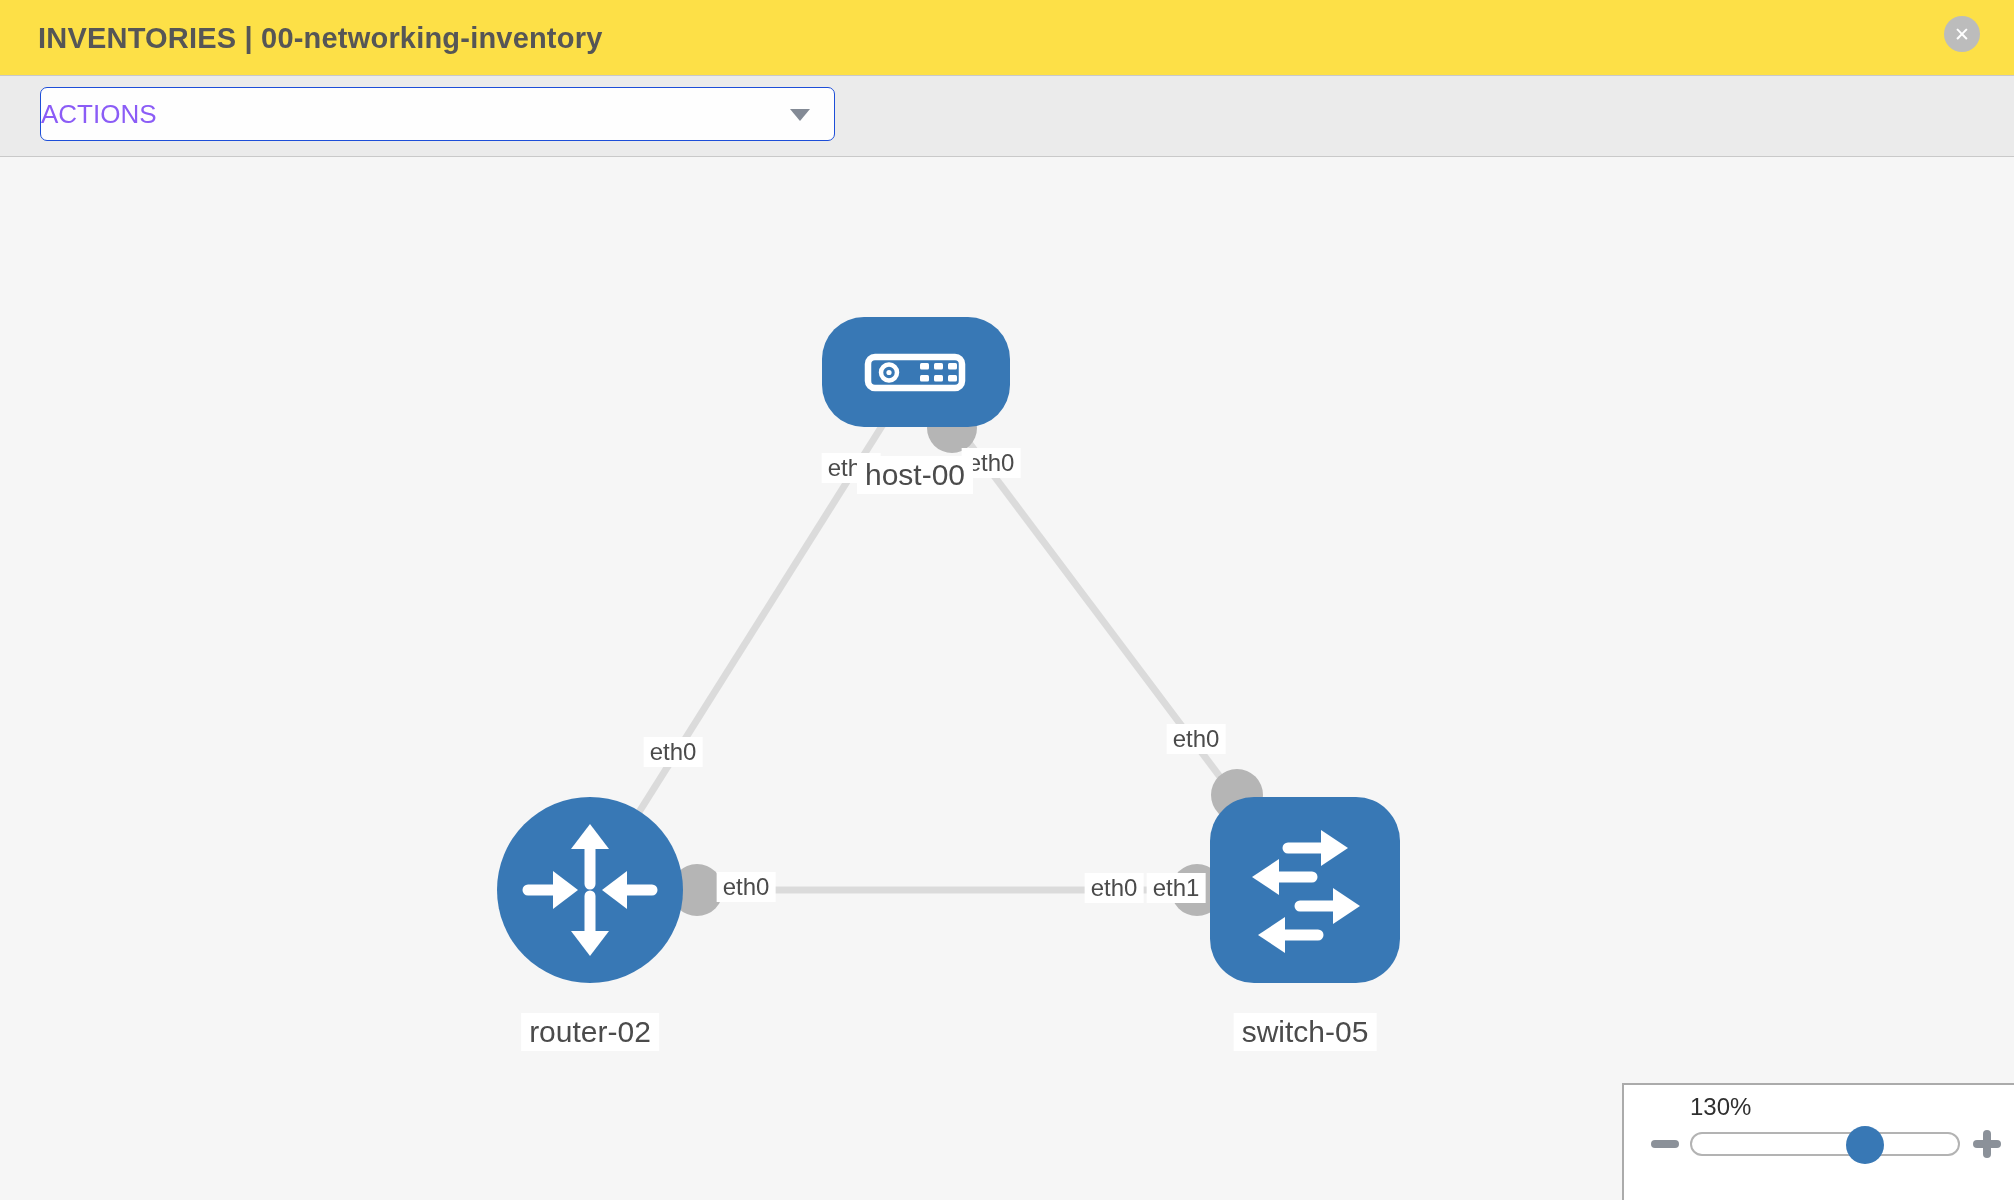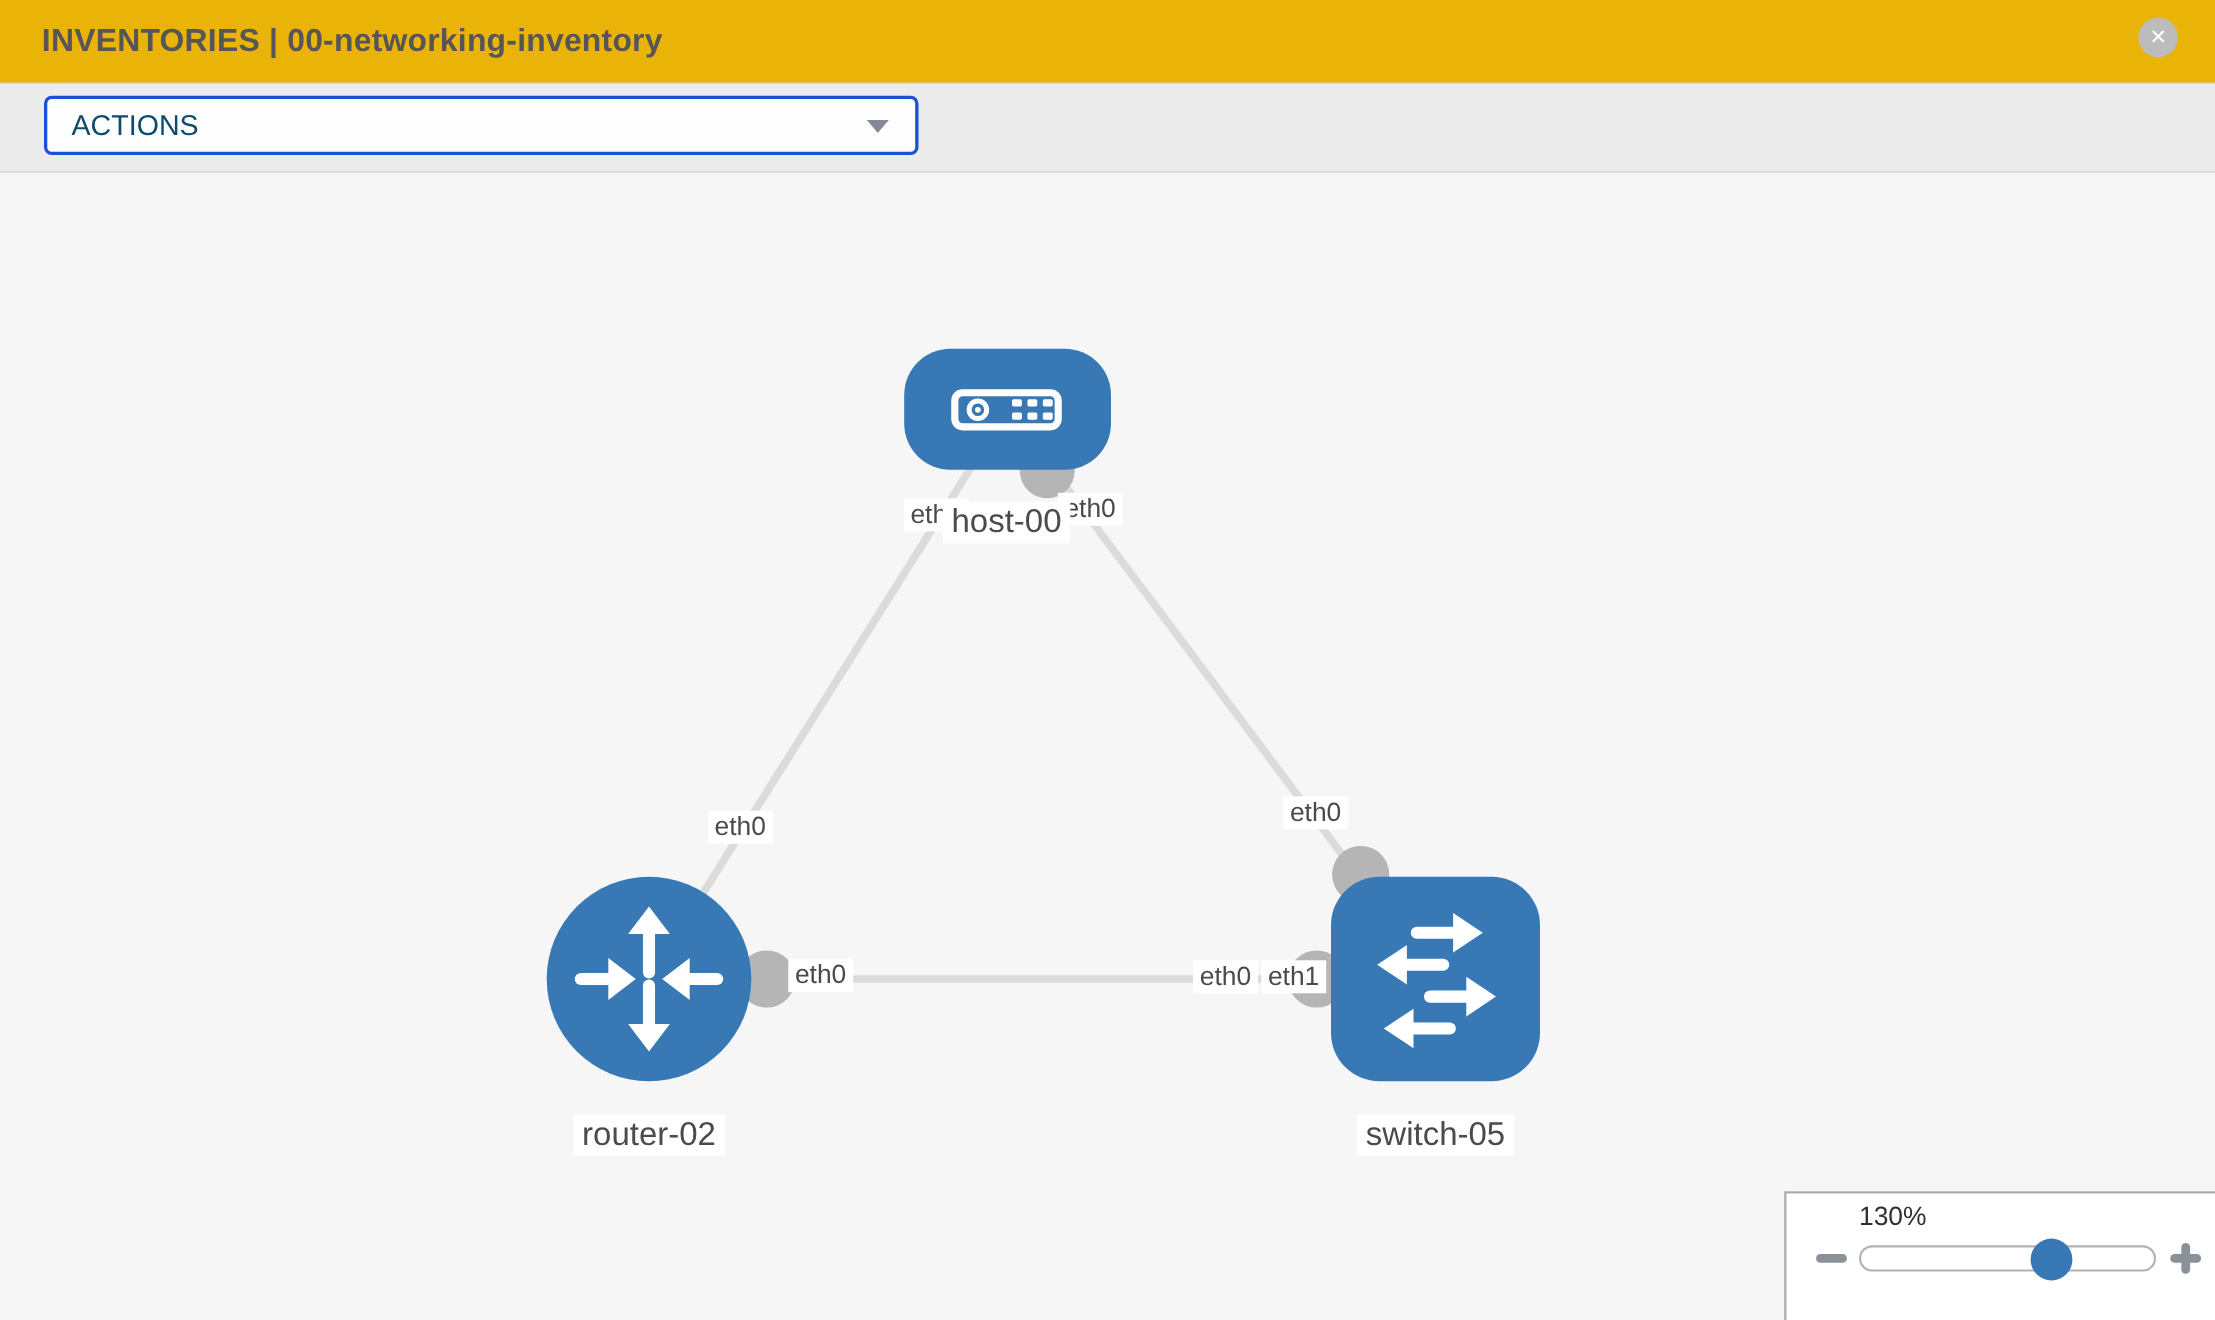--- a/index.html
+++ b/index.html
@@ -3,35 +3,35 @@
 <meta charset="utf-8">
 <style>
   * { margin: 0; padding: 0; box-sizing: border-box; }
   html, body { width: 2014px; height: 1200px; background: #ffffff; }
   body { font-family: "Liberation Sans", "DejaVu Sans", sans-serif; }
 
   #app { position: relative; width: 2014px; height: 1200px; overflow: hidden; background: #ffffff; }
 
   
   .header { position: absolute; left: 0; top: 0; width: 2014px; height: 76px;
-            background: #eab308; border-bottom: 1px solid #c9c9c9; }
+            background: #fde047; border-bottom: 1px solid #c9c9c9; }
   .page-title { position: absolute; left: 38px; top: 50%; transform: translateY(-50%);
                 font-size: 29px; font-weight: bold; color: #565656; letter-spacing: 0.2px; }
   .close-btn { position: absolute; left: 1944px; top: 16px; width: 36px; height: 36px;
                border-radius: 50%; background: #bcbcbc; color: #ffffff;
                display: flex; align-items: center; justify-content: center;
                font-size: 19px; font-weight: bold; cursor: pointer; }
 
   
   .toolbar { position: absolute; left: 0; top: 76px; width: 2014px; height: 81px;
              background: #ebebeb; border-bottom: 1px solid #c9c9c9; }
   .dd-box { position: absolute; top: 11px; height: 54px; background: #fefefe;
-            border: 3px solid #1d4ed8; border-radius: 7px;
-            display: flex; align-items: center; padding-left: 22px;
-            font-size: 26px; color: #0c4a6e; cursor: pointer; }
+            border: 1px solid #1d4ed8; border-radius: 7px;
+            display: flex; align-items: center; 
+            font-size: 26px; color: #8b5cf6; cursor: pointer; }
   .dd-actions { left: 40px;  width: 795px; }
   .dd-search  { left: 1188px; width: 790px; }
   .dd-caret { position: absolute; right: 24px; top: 50%; margin-top: -5px;
               width: 0; height: 0;
               border-left: 10px solid transparent; border-right: 10px solid transparent;
               border-top: 12px solid #838a95; }
   .tool-icon { position: absolute; top: 93px; width: 44px; height: 44px; cursor: pointer; }
   .tool-wrench { left: 1044px; }
   .tool-key    { left: 1112px; }
 

